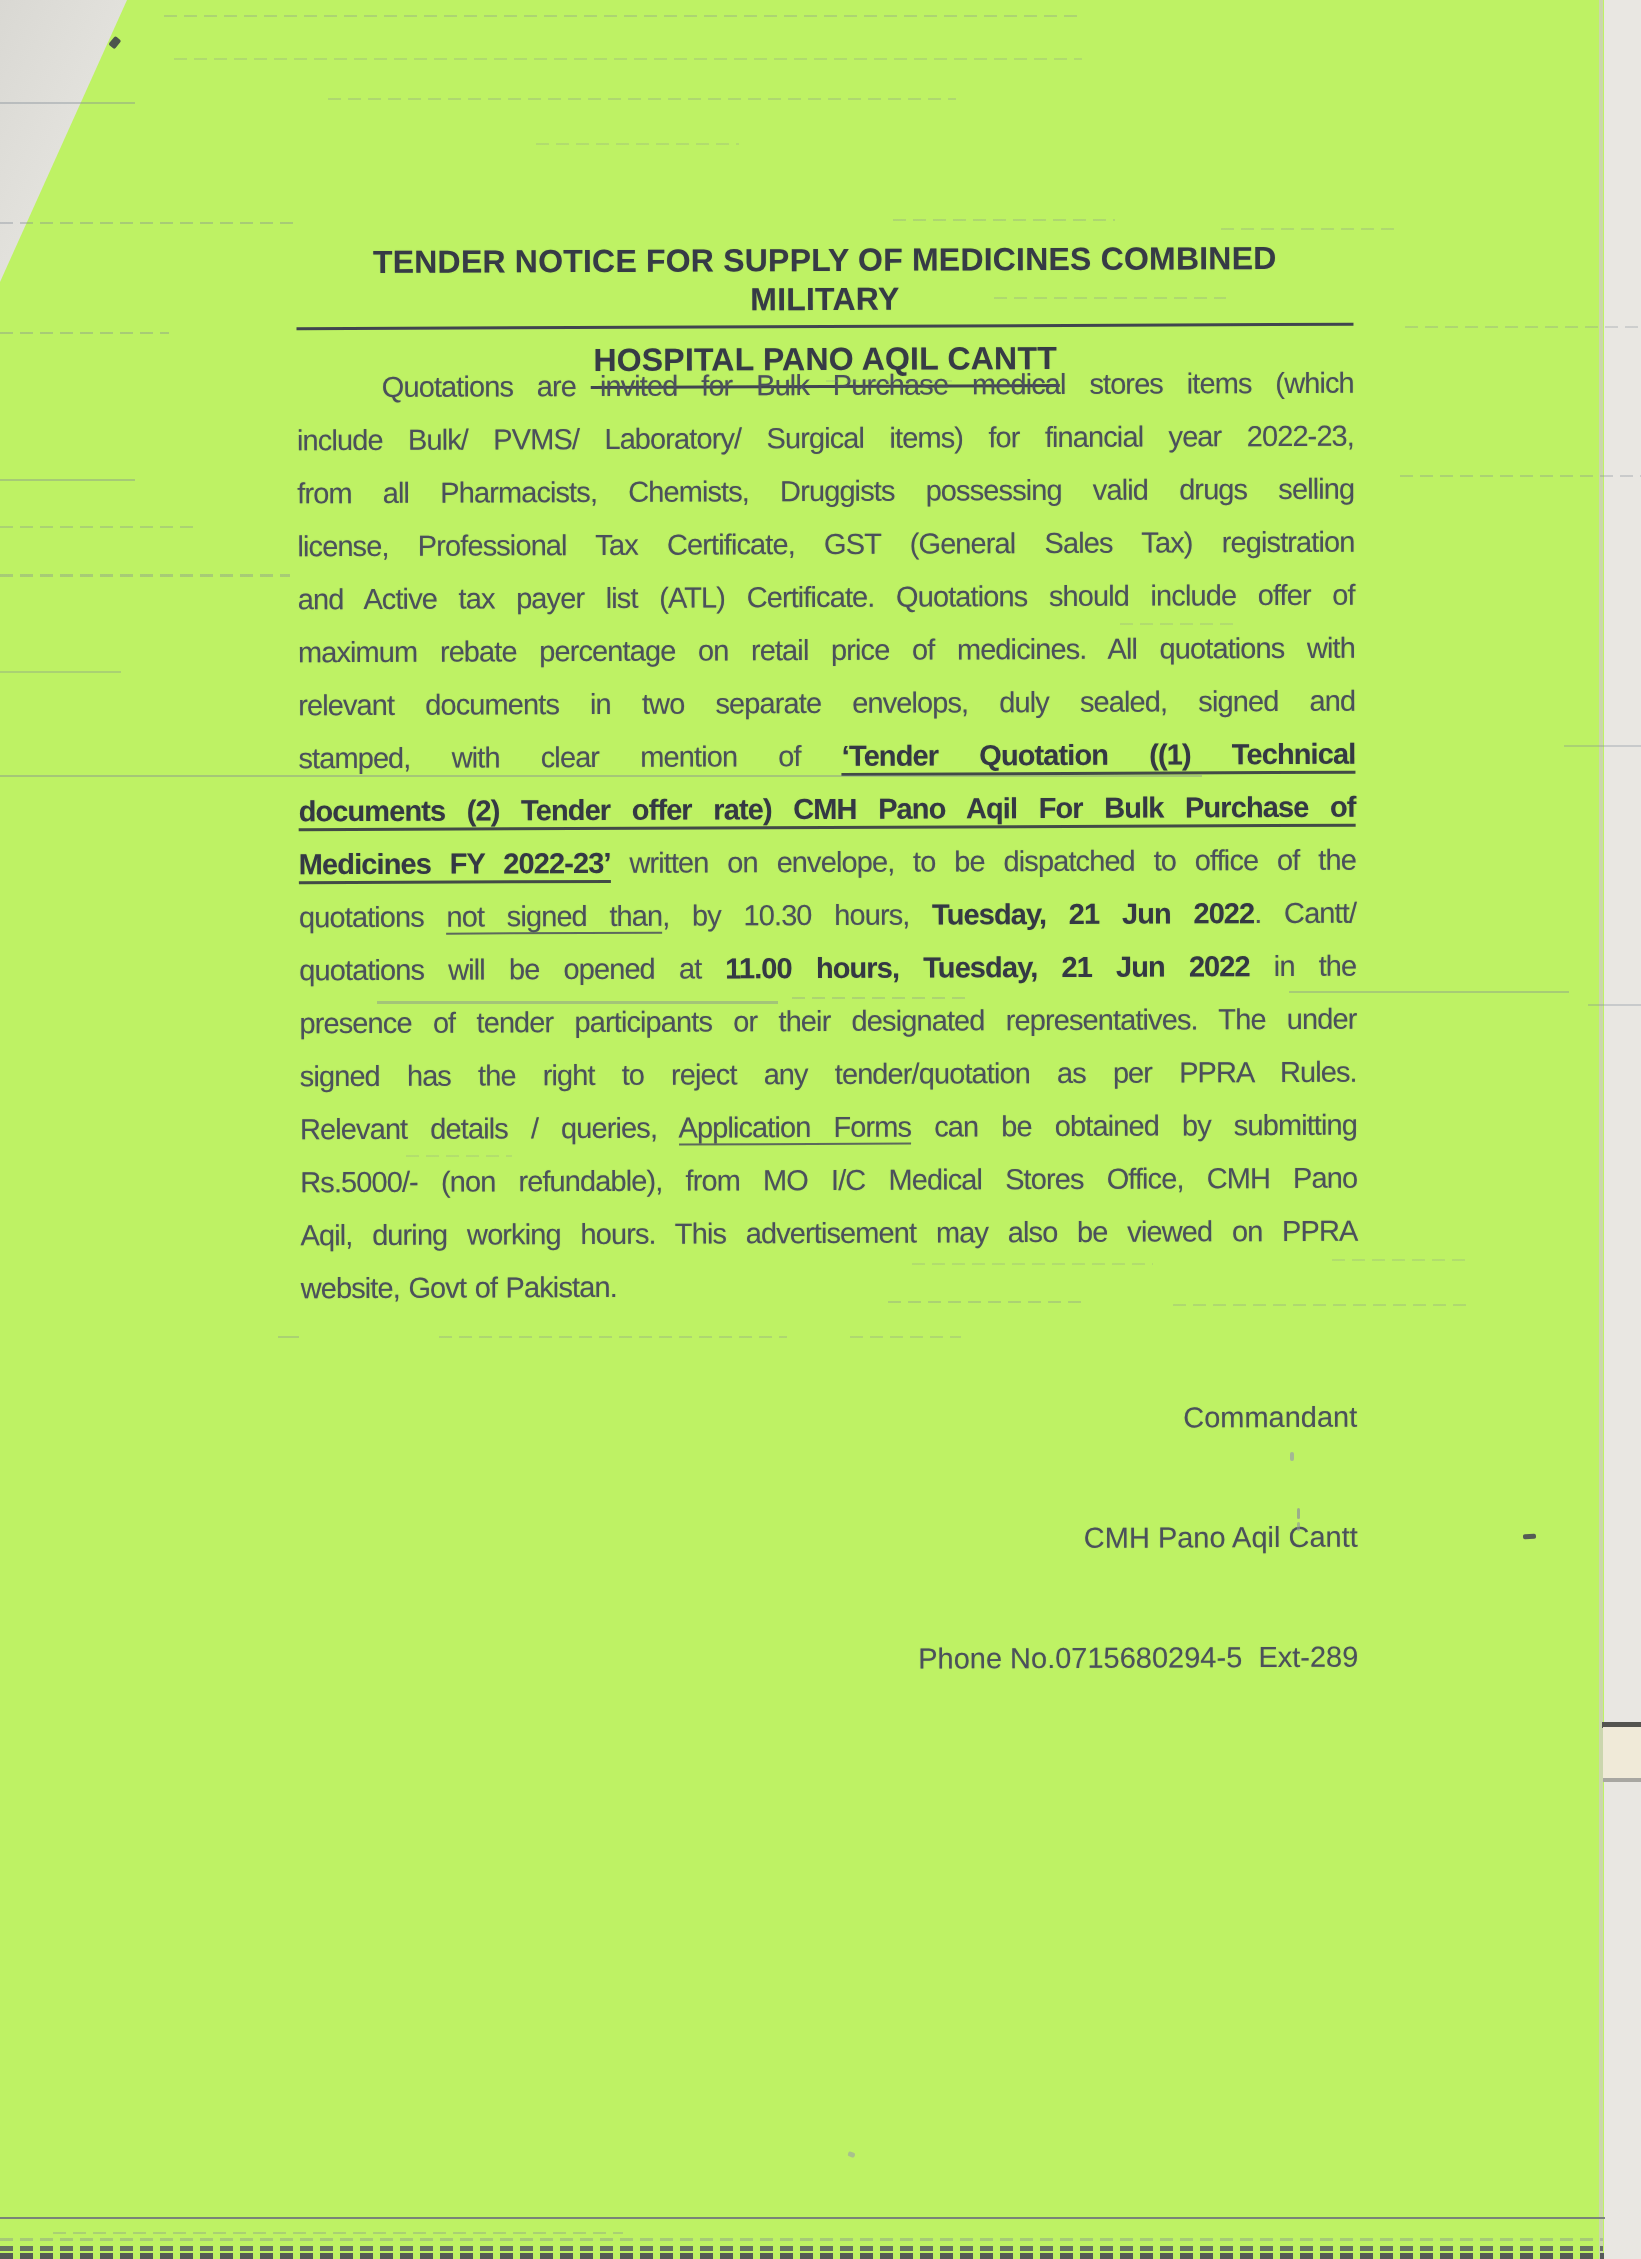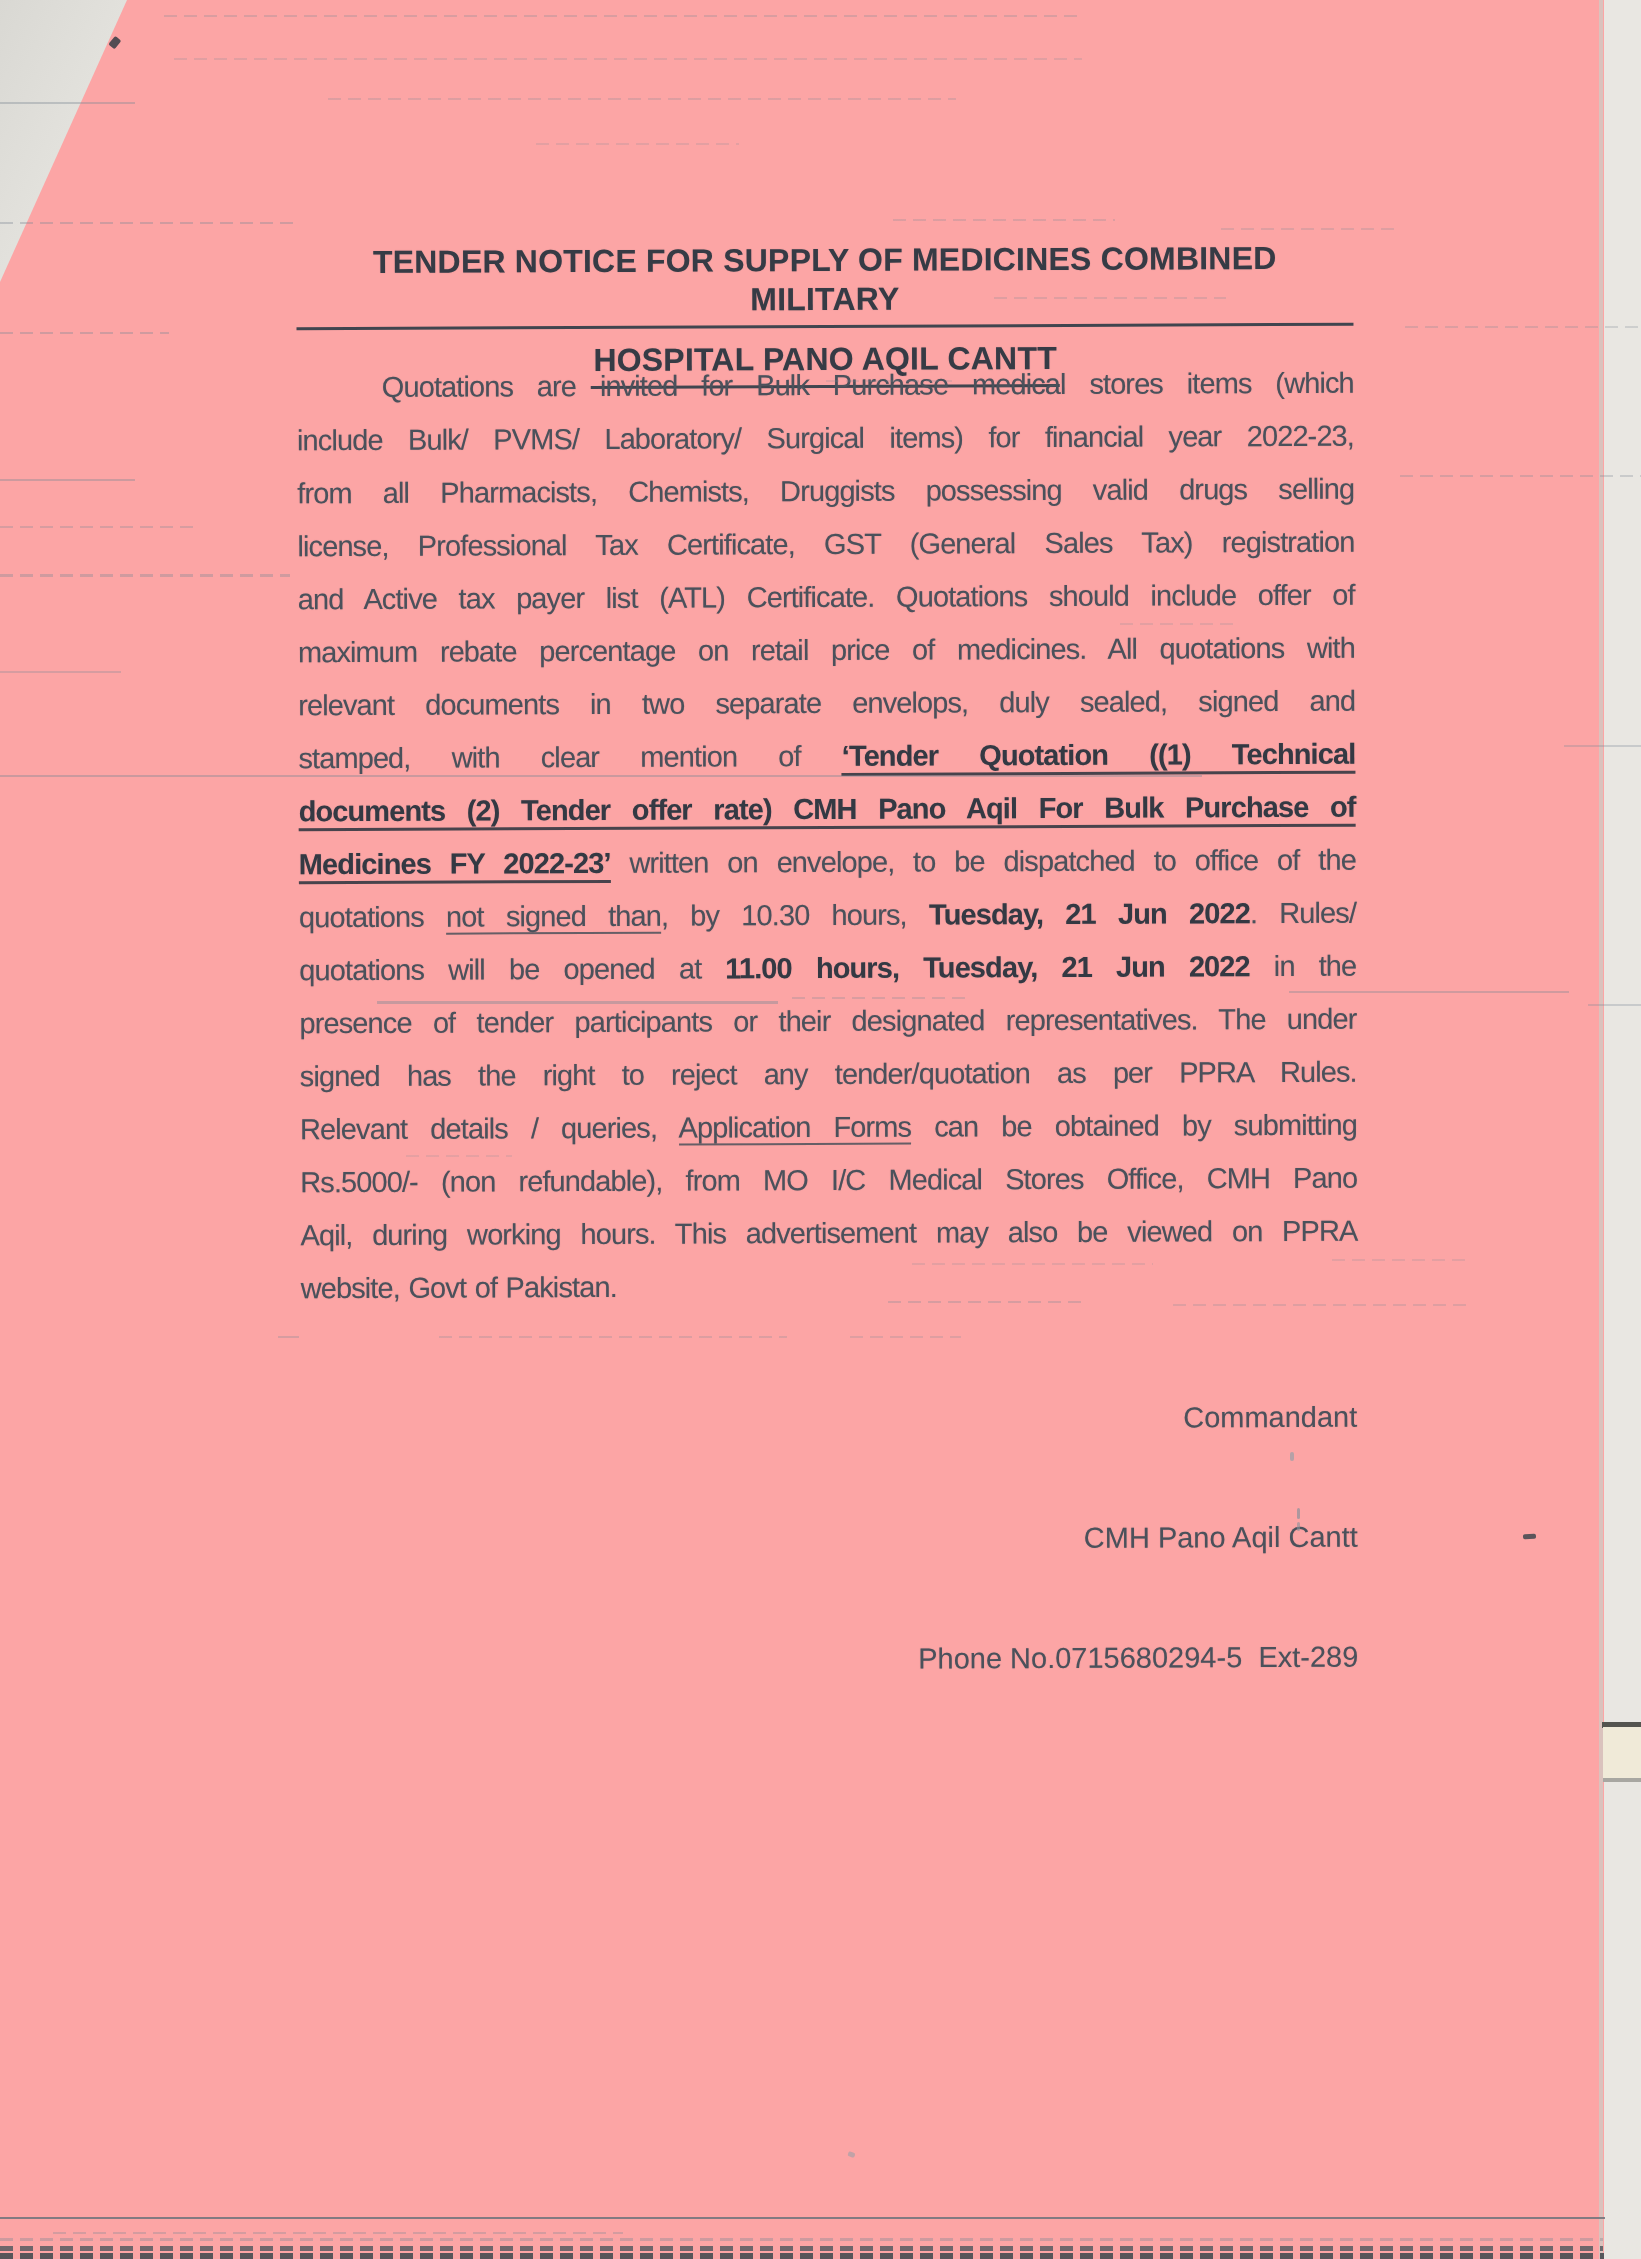--- a/index.html
+++ b/index.html
@@ -1,18 +1,18 @@
 <!DOCTYPE html>
 <html><head>
 <meta charset="utf-8">
 <style>
   html,body { margin:0; padding:0; background:#ffffff; }
   .page {
     position:relative; width:1641px; height:2259px;
-    background:#fca5a5; overflow:hidden;
+    background:#bef264; overflow:hidden;
     font-family:"Liberation Sans", sans-serif;
   }
   
   .corner-triangle {
     position:absolute; left:0; top:0; width:127px; height:282px;
     background:linear-gradient(115deg,#d9d8d3 0%,#e3e2dd 55%,#eae9e4 100%);
     clip-path:polygon(0 0,100% 0,0 100%);
   }
   
   .doc-content {
@@ -68,21 +68,21 @@
         <div class="para-line indent"><span class="seg-r">Quotations are invited for Bulk Purchase medical stores items (which</span></div>
         <div class="para-line"><span class="seg-r">include Bulk/ PVMS/ Laboratory/ Surgical items) for financial year 2022-23,</span></div>
         <div class="para-line"><span class="seg-r">from all Pharmacists, Chemists, Druggists possessing valid drugs selling</span></div>
         <div class="para-line"><span class="seg-r">license, Professional Tax Certificate, GST (General Sales Tax) registration</span></div>
         <div class="para-line"><span class="seg-r">and Active tax payer list (ATL) Certificate. Quotations should include offer of</span></div>
         <div class="para-line"><span class="seg-r">maximum rebate percentage on retail price of medicines. All quotations with</span></div>
         <div class="para-line"><span class="seg-r">relevant documents in two separate envelops, duly sealed, signed and</span></div>
         <div class="para-line"><span class="seg-r">stamped, with clear mention of </span><span class="seg-bu">‘Tender Quotation ((1) Technical</span></div>
         <div class="para-line"><span class="seg-bu">documents (2) Tender offer rate) CMH Pano Aqil For Bulk Purchase of</span></div>
         <div class="para-line"><span class="seg-bu">Medicines FY 2022-23’</span><span class="seg-r"> written on envelope, to be dispatched to office of the</span></div>
-        <div class="para-line"><span class="seg-r">quotations </span><span class="seg-u">not signed than</span><span class="seg-r">, by 10.30 hours, </span><span class="seg-b">Tuesday, 21 Jun 2022</span><span class="seg-r">. Rules/</span></div>
+        <div class="para-line"><span class="seg-r">quotations </span><span class="seg-u">not signed than</span><span class="seg-r">, by 10.30 hours, </span><span class="seg-b">Tuesday, 21 Jun 2022</span><span class="seg-r">. Cantt/</span></div>
         <div class="para-line"><span class="seg-r">quotations will be opened at </span><span class="seg-b">11.00 hours, Tuesday, 21 Jun 2022</span><span class="seg-r"> in the</span></div>
         <div class="para-line"><span class="seg-r">presence of tender participants or their designated representatives. The under</span></div>
         <div class="para-line"><span class="seg-r">signed has the right to reject any tender/quotation as per PPRA Rules.</span></div>
         <div class="para-line"><span class="seg-r">Relevant details / queries, </span><span class="seg-u">Application Forms</span><span class="seg-r"> can be obtained by submitting</span></div>
         <div class="para-line"><span class="seg-r">Rs.5000/- (non refundable), from MO I/C Medical Stores Office, CMH Pano</span></div>
         <div class="para-line"><span class="seg-r">Aqil, during working hours. This advertisement may also be viewed on PPRA</span></div>
         <div class="para-line no-justify"><span class="seg-r">website, Govt of Pakistan.</span></div>
       </div>
 
     <div class="signature">

